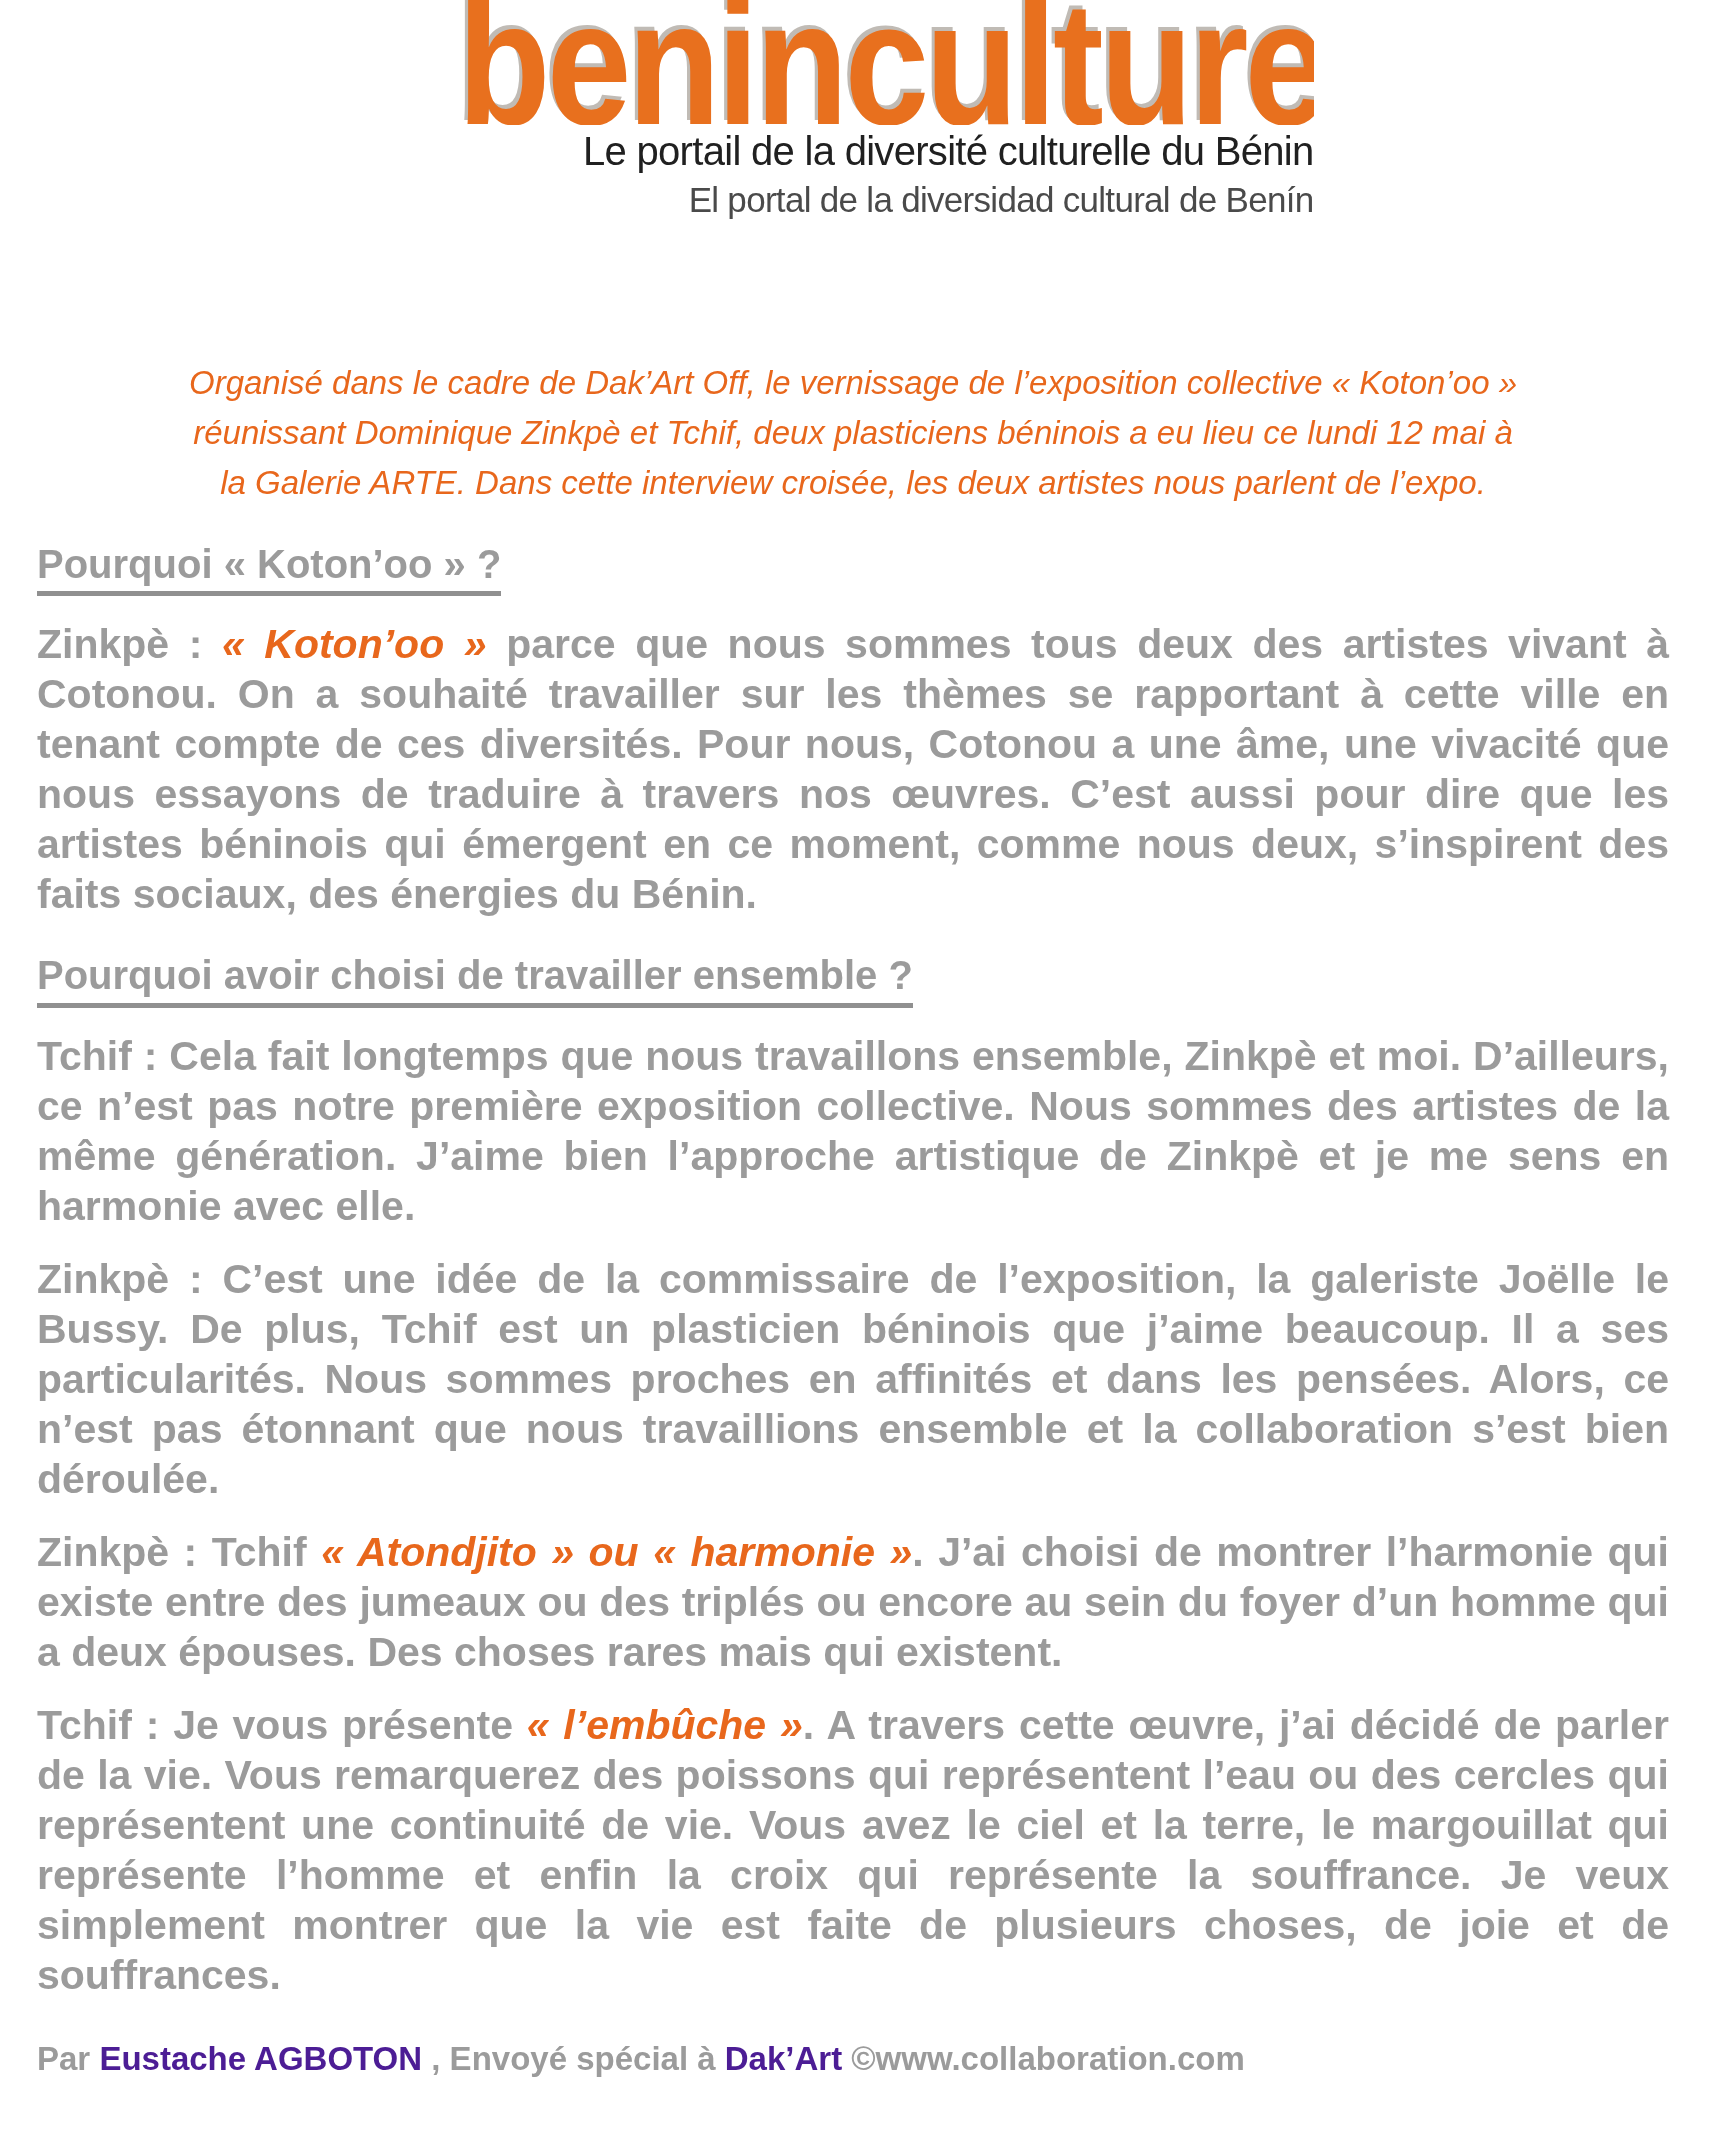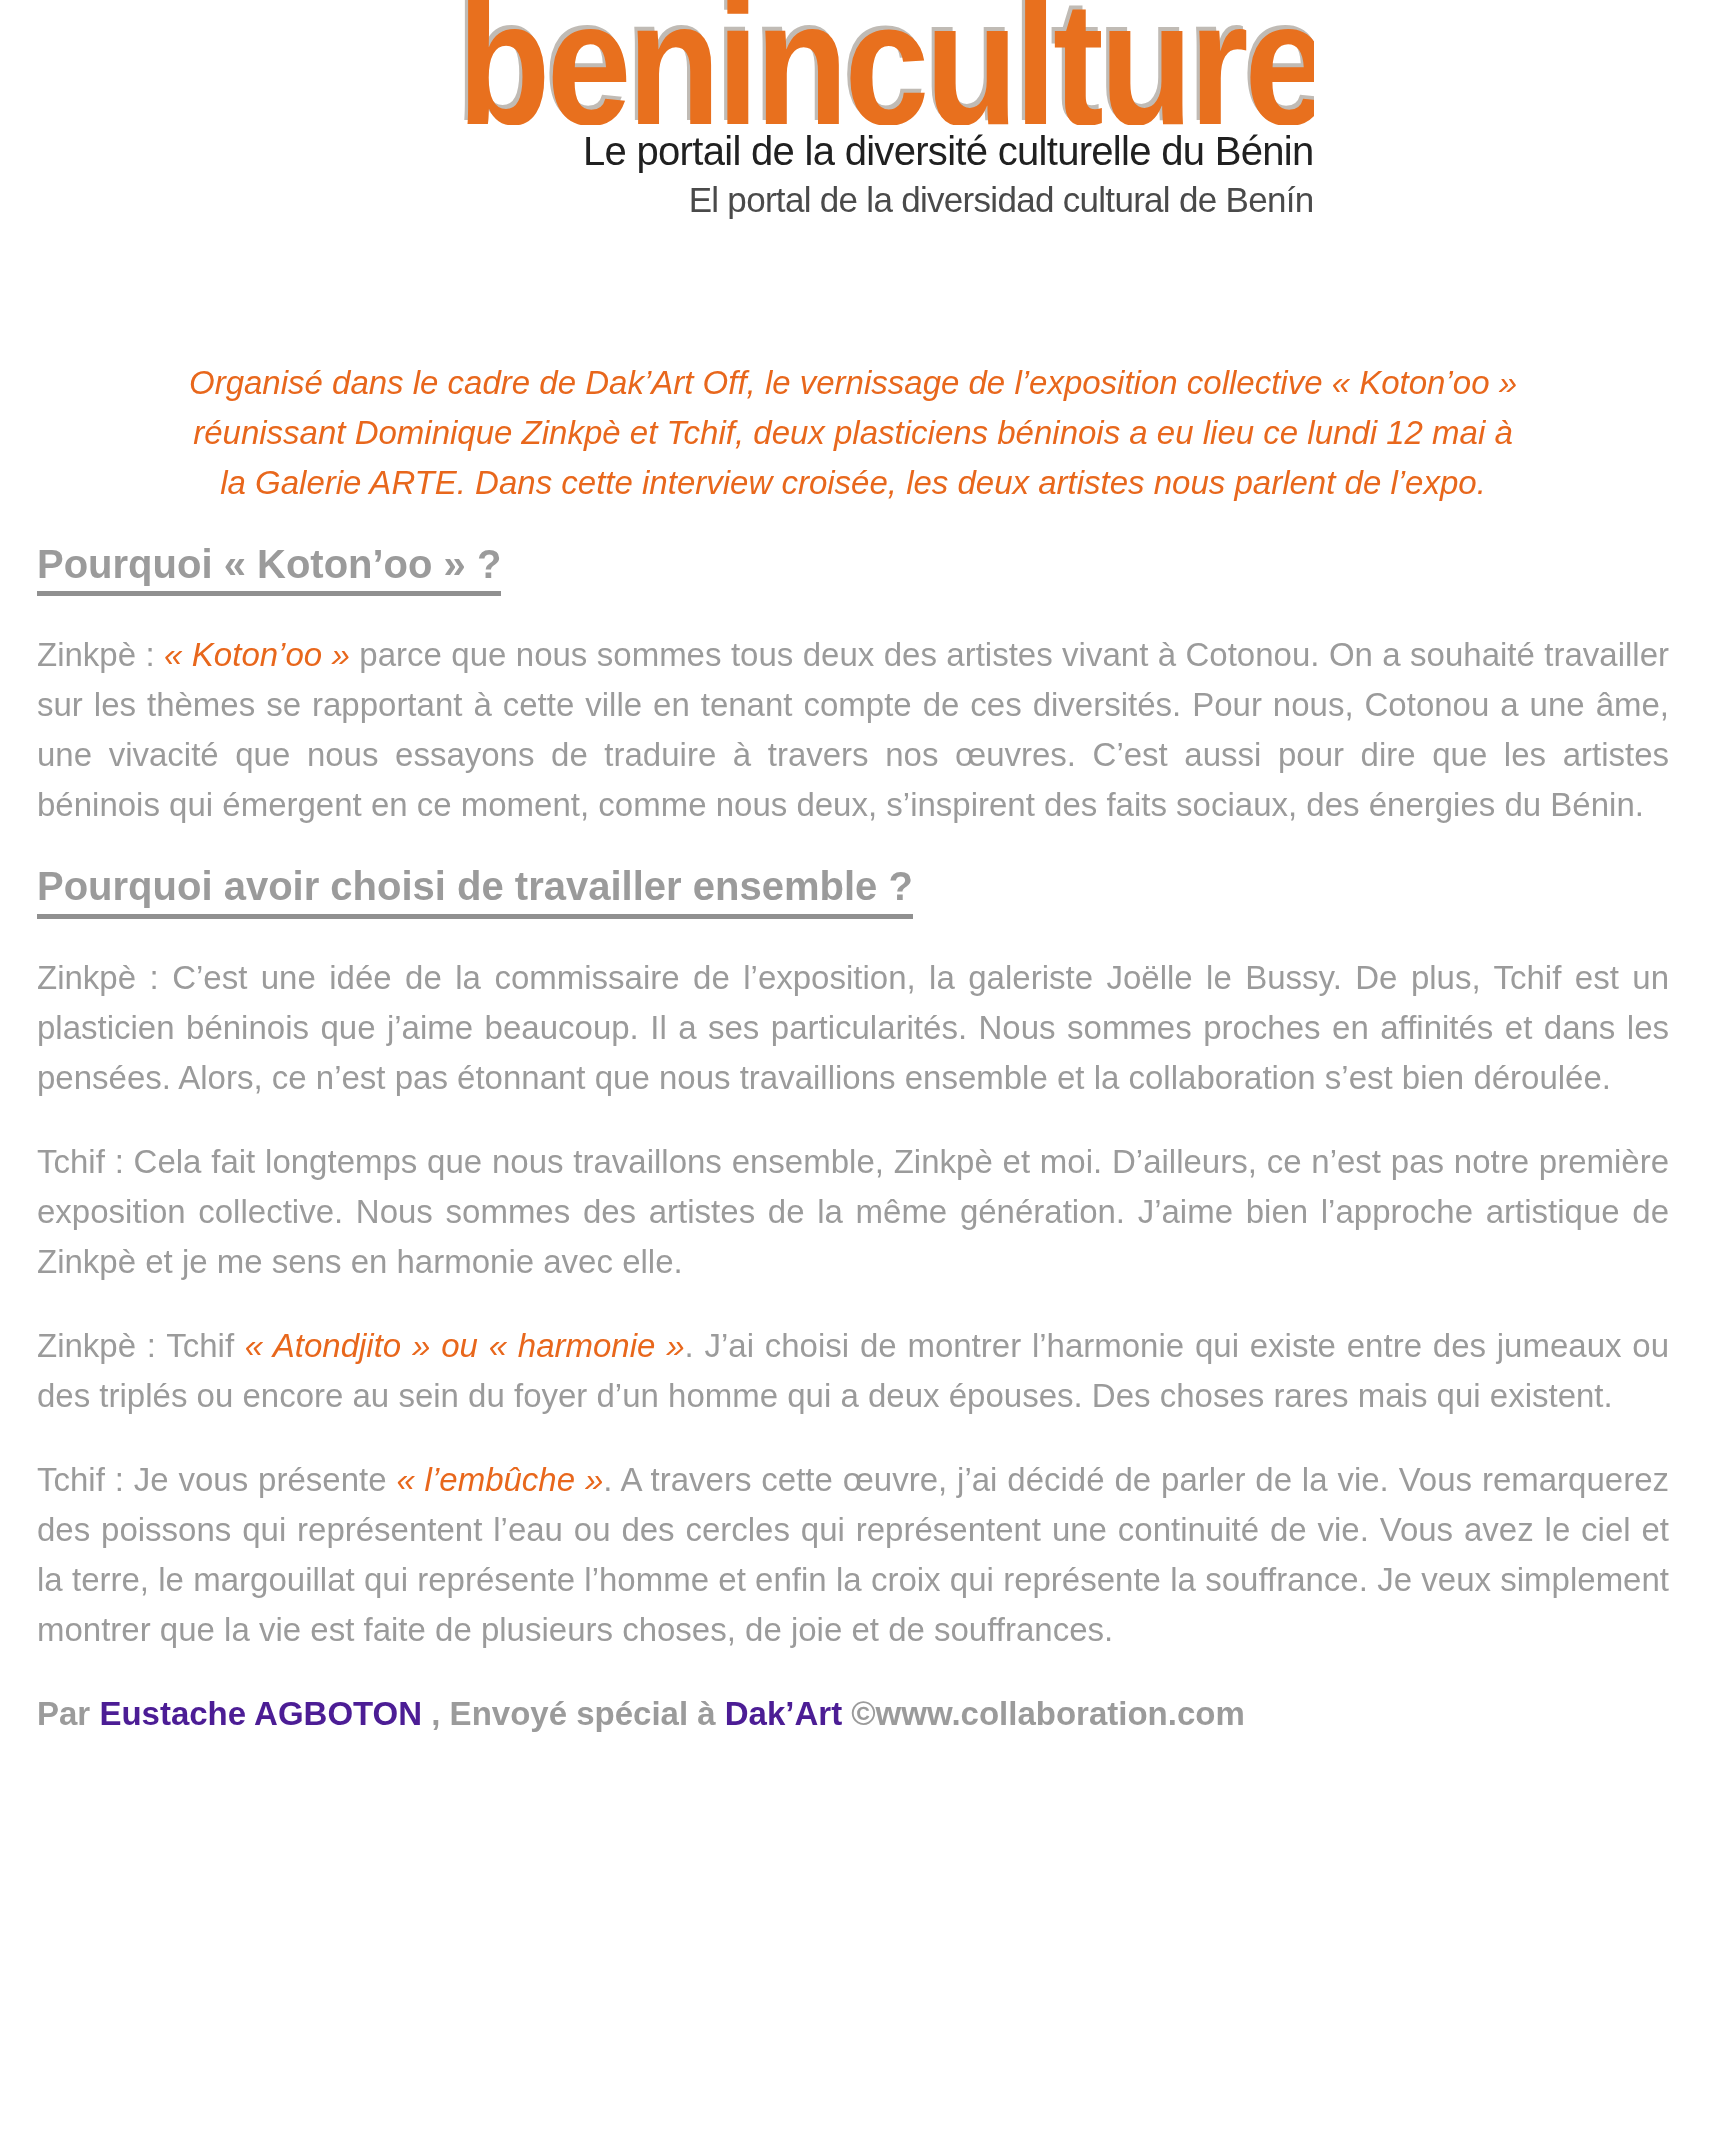--- a/index.html
+++ b/index.html
@@ -71,23 +71,23 @@
     display: table;
     margin: 34px 0 0 0;
     font-size: 40px;
     font-weight: bold;
     line-height: 44px;
     color: #9B9B9B;
     padding-bottom: 5.2px;
     border-bottom: 5.2px solid #909090;
   }
   .para {
-    margin: 34px 0 0 0;
-    font-size: 33px;
-    font-weight: normal;
+    margin: 23px 0 0 0;
+    font-size: 41px;
+    font-weight: bold;
     line-height: 50px;
     color: #9B9B9B;
     text-align: justify;
   }
   .accent {
     color: #E8671C;
     font-style: italic;
   }
   .byline {
     margin: 34px 0 0 0;
@@ -125,23 +125,23 @@
     <div class="intro-line">réunissant Dominique Zinkpè et Tchif, deux plasticiens béninois a eu lieu ce lundi 12 mai à</div>
     <div class="intro-line">la Galerie ARTE. Dans cette interview croisée, les deux artistes nous parlent de l’expo.</div>
   </section>
 
   <h2 class="heading">Pourquoi « Koton’oo » ?</h2>
 
   <p class="para"><span>Zinkpè : </span><span class="accent">« Koton’oo »</span><span> parce que nous sommes tous deux des artistes vivant à Cotonou. On a souhaité travailler sur les thèmes se rapportant à cette ville en tenant compte de ces diversités. Pour nous, Cotonou a une âme, une vivacité que nous essayons de traduire à travers nos œuvres. C’est aussi pour dire que les artistes béninois qui émergent en ce moment, comme nous deux, s’inspirent des faits sociaux, des énergies du Bénin.</span></p>
 
   <h2 class="heading">Pourquoi avoir choisi de travailler ensemble ?</h2>
 
+  <p class="para">Tchif : Cela fait longtemps que nous travaillons ensemble, Zinkpè et moi. D’ailleurs, ce n’est pas notre première exposition collective. Nous sommes des artistes de la même génération. J’aime bien l’approche artistique de Zinkpè et je me sens en harmonie avec elle.</p>
+
   <p class="para">Zinkpè : C’est une idée de la commissaire de l’exposition, la galeriste Joëlle le Bussy. De plus, Tchif est un plasticien béninois que j’aime beaucoup. Il a ses particularités. Nous sommes proches en affinités et dans les pensées. Alors, ce n’est pas étonnant que nous travaillions ensemble et la collaboration s’est bien déroulée.</p>
-
-  <p class="para">Tchif : Cela fait longtemps que nous travaillons ensemble, Zinkpè et moi. D’ailleurs, ce n’est pas notre première exposition collective. Nous sommes des artistes de la même génération. J’aime bien l’approche artistique de Zinkpè et je me sens en harmonie avec elle.</p>
 
 
   <p class="para"><span>Zinkpè : Tchif </span><span class="accent">« Atondjito » ou « harmonie »</span><span>. J’ai choisi de montrer l’harmonie qui existe entre des jumeaux ou des triplés ou encore au sein du foyer d’un homme qui a deux épouses. Des choses rares mais qui existent.</span></p>
 
   <p class="para"><span>Tchif : Je vous présente </span><span class="accent">« l’embûche »</span><span>. A travers cette œuvre, j’ai décidé de parler de la vie. Vous remarquerez des poissons qui représentent l’eau ou des cercles qui représentent une continuité de vie. Vous avez le ciel et la terre, le margouillat qui représente l’homme et enfin la croix qui représente la souffrance. Je veux simplement montrer que la vie est faite de plusieurs choses, de joie et de souffrances.</span></p>
 
   <p class="byline"><span>Par </span><span class="orange">Eustache AGBOTON</span><span> , Envoyé spécial à </span><span class="orange">Dak’Art</span><span> ©www.collaboration.com</span></p>
 
 
 </div>

